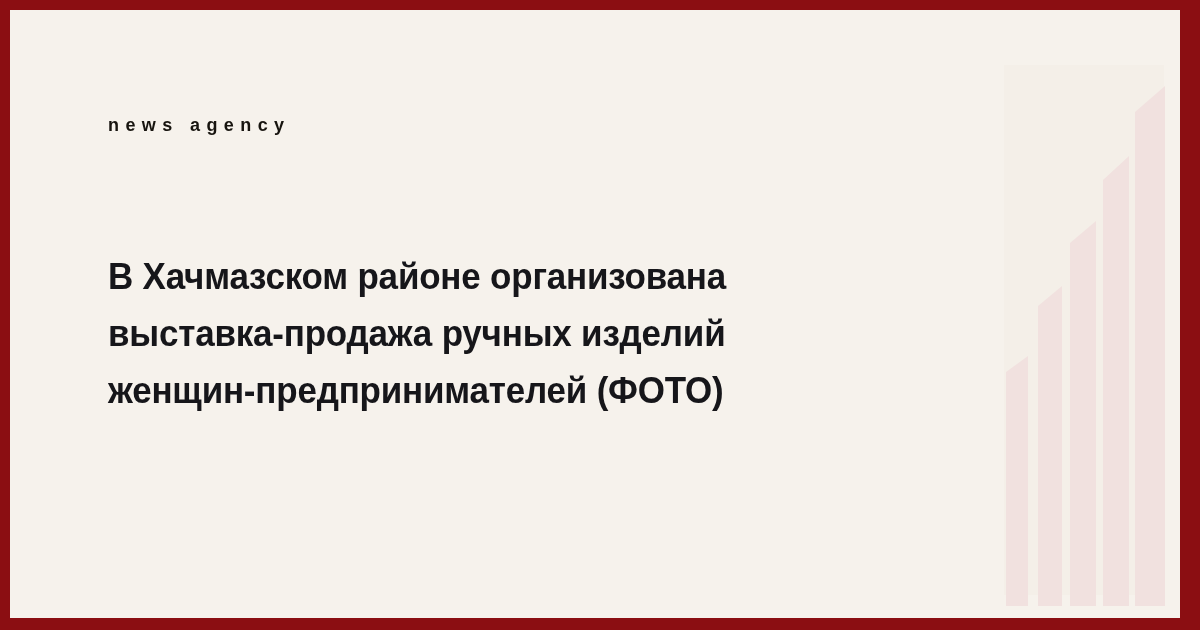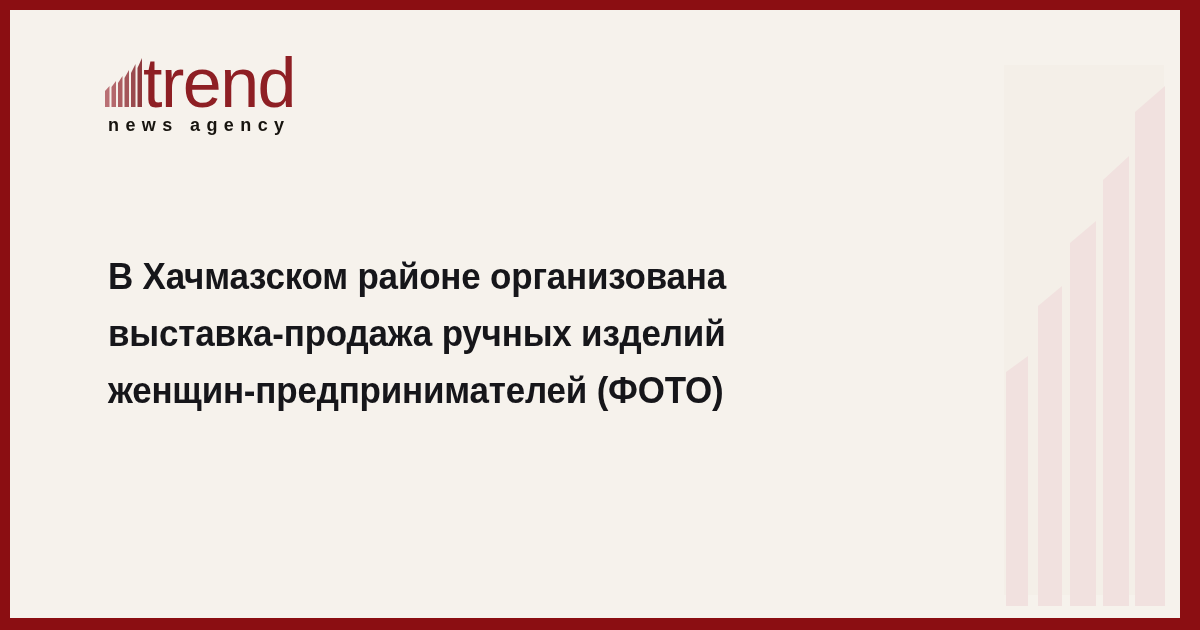--- a/index.html
+++ b/index.html
@@ -107,35 +107,20 @@
         <div class="wm-bar" style="left: 16px; width: 22px; height: 250px; background: rgb(241, 225, 223); clip-path: polygon(0px 16px, 100% 0px, 100% 100%, 0px 100%);"></div>
         <div class="wm-bar" style="left: 48px; width: 24px; height: 320px; background: rgb(241, 225, 223); clip-path: polygon(0px 20px, 100% 0px, 100% 100%, 0px 100%);"></div>
         <div class="wm-bar" style="left: 80px; width: 26px; height: 385px; background: rgb(241, 225, 223); clip-path: polygon(0px 22px, 100% 0px, 100% 100%, 0px 100%);"></div>
         <div class="wm-bar" style="left: 113px; width: 26px; height: 450px; background: rgb(241, 225, 223); clip-path: polygon(0px 24px, 100% 0px, 100% 100%, 0px 100%);"></div>
         <div class="wm-bar" style="left: 145px; width: 30px; height: 520px; background: rgb(241, 225, 223); clip-path: polygon(0px 26px, 100% 0px, 100% 100%, 0px 100%);"></div>
       </div>
   </div>
 
   <div class="logo">
 
-    <div class="logo-mark-wrap">
-      <svg width="300" height="72" viewBox="0 0 300 72" xmlns="http://www.w3.org/2000/svg">
-
-        <g>
-          <polygon points="10,62 10,46 14.5,41 14.5,62" fill="#B97074"></polygon>
-          <polygon points="16.5,62 16.5,42 21,36 21,62" fill="#B4686C"></polygon>
-          <polygon points="23,62 23,38 27.5,31 27.5,62" fill="#AD5E62"></polygon>
-          <polygon points="29.5,62 29.5,33 34,25 34,62" fill="#A4565A"></polygon>
-          <polygon points="36,62 36,28 40.5,19 40.5,62" fill="#9A4A4E"></polygon>
-          <polygon points="42.5,62 42.5,23 47,13 47,62" fill="#8E3A3E"></polygon>
-        </g>
-
-        <text x="48" y="62" font-family="'Liberation Sans','DejaVu Sans',sans-serif" font-size="70" font-weight="400" fill="#8E1F24" letter-spacing="-1.5">trend</text>
-      </svg>
-    </div>
 
     <div class="logo-sub" style="color: rgb(23, 20, 15);">news agency</div>
   </div>
 
   <div class="headline">
     <span class="headline-line" style="color: rgb(22, 22, 26);">В Хачмазском районе организована</span>
     <span class="headline-line" style="color: rgb(22, 22, 26);">выставка-продажа ручных изделий</span>
     <span class="headline-line" style="color: rgb(22, 22, 26);">женщин-предпринимателей (ФОТО)</span>
   </div>
 

